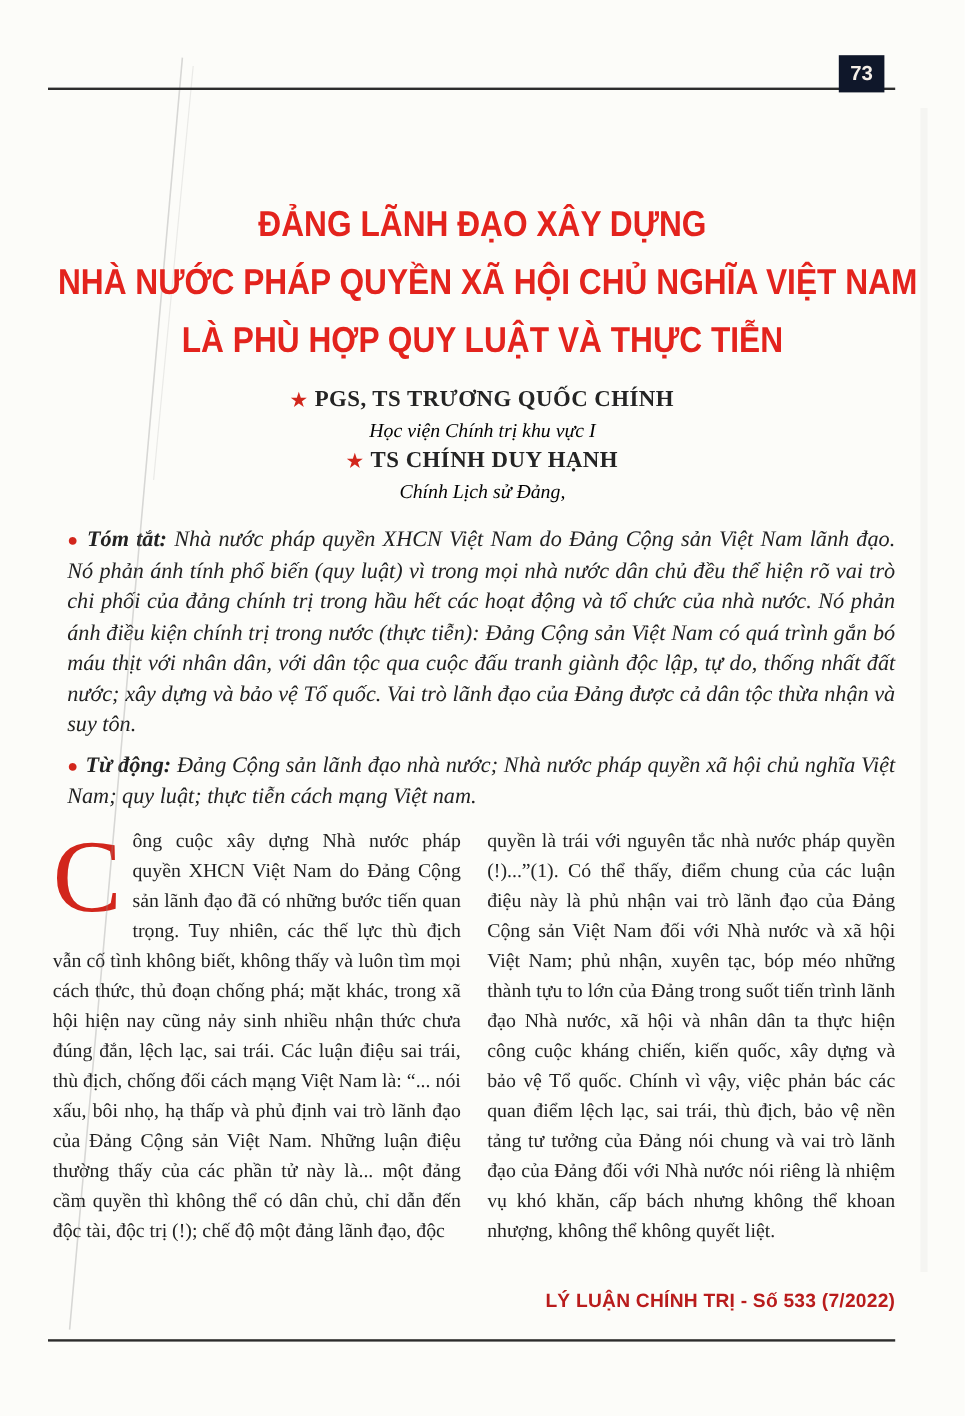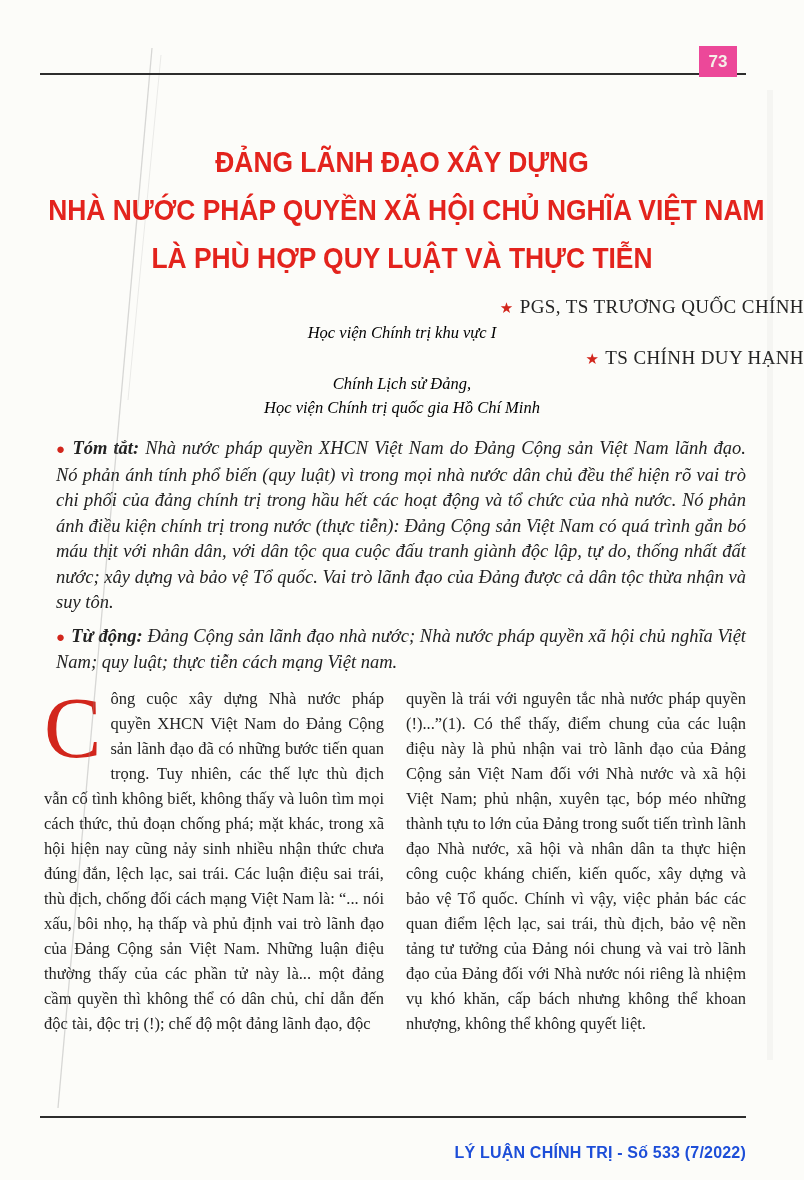--- a/index.html
+++ b/index.html
@@ -17,47 +17,47 @@
 
   
   .header { position:relative; height:80px; }
   .header-rule {
     position:absolute; left:40px; top:73px;
     width:706px; height:2px; background:#2d2d2d;
   }
   .page-num {
     position:absolute; right:67px; top:46px;
     width:38px; height:31px;
-    background:#ec4899;
+    background:#0f172a;
     color:#f5efe8;
     font-family:"Liberation Sans", sans-serif;
     font-weight:bold; font-size:17px;
     display:flex; align-items:center; justify-content:center;
   }
 
   
-  .title { margin-top:58px; text-align:center; }
+  .title { margin-top:84px; text-align:center; }
   .tline {
     display:block;
     font-family:"Liberation Sans", sans-serif;
     font-weight:700;
     font-size:30px;
     line-height:48px;
     color:#e3231d;
     transform:scaleX(0.88);
     transform-origin:center;
     white-space:nowrap;
     letter-spacing:0px;
   }
 
   
   .authors { margin-top:12px; text-align:center; }
   .author-name {
-    font-size:19px; font-weight:normal; color:#242424;
-    line-height:26px; letter-spacing:0.4px;text-align:right;
+    font-size:19px; font-weight:bold; color:#242424;
+    line-height:26px; letter-spacing:0.4px;
   }
   .star { color:#d2261c; font-size:15px; margin-right:6px; }
   .affil {
     font-style:italic; font-size:16.5px; color:#000000;
     line-height:24px;
   }
 
   
   .abstract, .keywords {
     margin:16px 58px 0 56px;
@@ -91,24 +91,24 @@
     margin:6px 9px 0 0;
     font-family:"Liberation Serif", serif;
   }
 
   
   .footer-rule {
     position:absolute; left:40px; top:1116px;
     width:706px; height:2px; background:#2d2d2d;
   }
   .footer {
-    position:absolute; top:1144px; right:58px;
+    position:absolute; top:1076px; right:58px;
     font-family:"Liberation Sans", sans-serif;
     font-weight:bold; font-size:16px;
-    color:#1d4ed8;
+    color:#b91c1c;
     letter-spacing:0.2px;
   }
 </style>
 </head>
 <body>
 
 <div class="page">
 
   <svg class="creases" width="804" height="1180" viewBox="0 0 804 1180">
     <line x1="152" y1="48" x2="58" y2="1108" stroke="#8d8d8d" stroke-width="1.3" opacity="0.33"></line>
@@ -131,21 +131,20 @@
 
   <div class="authors">
     <div class="author-name">
       <span class="star">★</span><span>PGS, TS TRƯƠNG QUỐC CHÍNH</span>
     </div>
     <div class="affil">Học viện Chính trị khu vực I</div>
     <div class="author-name">
       <span class="star">★</span><span>TS CHÍNH DUY HẠNH</span>
     </div>
     <div class="affil">Chính Lịch sử Đảng,</div>
-    <div class="affil">Học viện Chính trị quốc gia Hồ Chí Minh</div>
   </div>
 
   <div class="abstract">
     <span class="bullet">●</span><span class="blk-label">Tóm tắt:</span>
     <span>Nhà nước pháp quyền XHCN Việt Nam do Đảng Cộng sản Việt Nam lãnh đạo. Nó phản ánh tính phổ biến (quy luật) vì trong mọi nhà nước dân chủ đều thể hiện rõ vai trò chi phối của đảng chính trị trong hầu hết các hoạt động và tổ chức của nhà nước. Nó phản ánh điều kiện chính trị trong nước (thực tiễn): Đảng Cộng sản Việt Nam có quá trình gắn bó máu thịt với nhân dân, với dân tộc qua cuộc đấu tranh giành độc lập, tự do, thống nhất đất nước; xây dựng và bảo vệ Tổ quốc. Vai trò lãnh đạo của Đảng được cả dân tộc thừa nhận và suy tôn.</span>
   </div>
 
   <div class="keywords">
     <span class="bullet">●</span><span class="blk-label">Từ động:</span>
     <span>Đảng Cộng sản lãnh đạo nhà nước; Nhà nước pháp quyền xã hội chủ nghĩa Việt Nam; quy luật; thực tiễn cách mạng Việt nam.</span>

